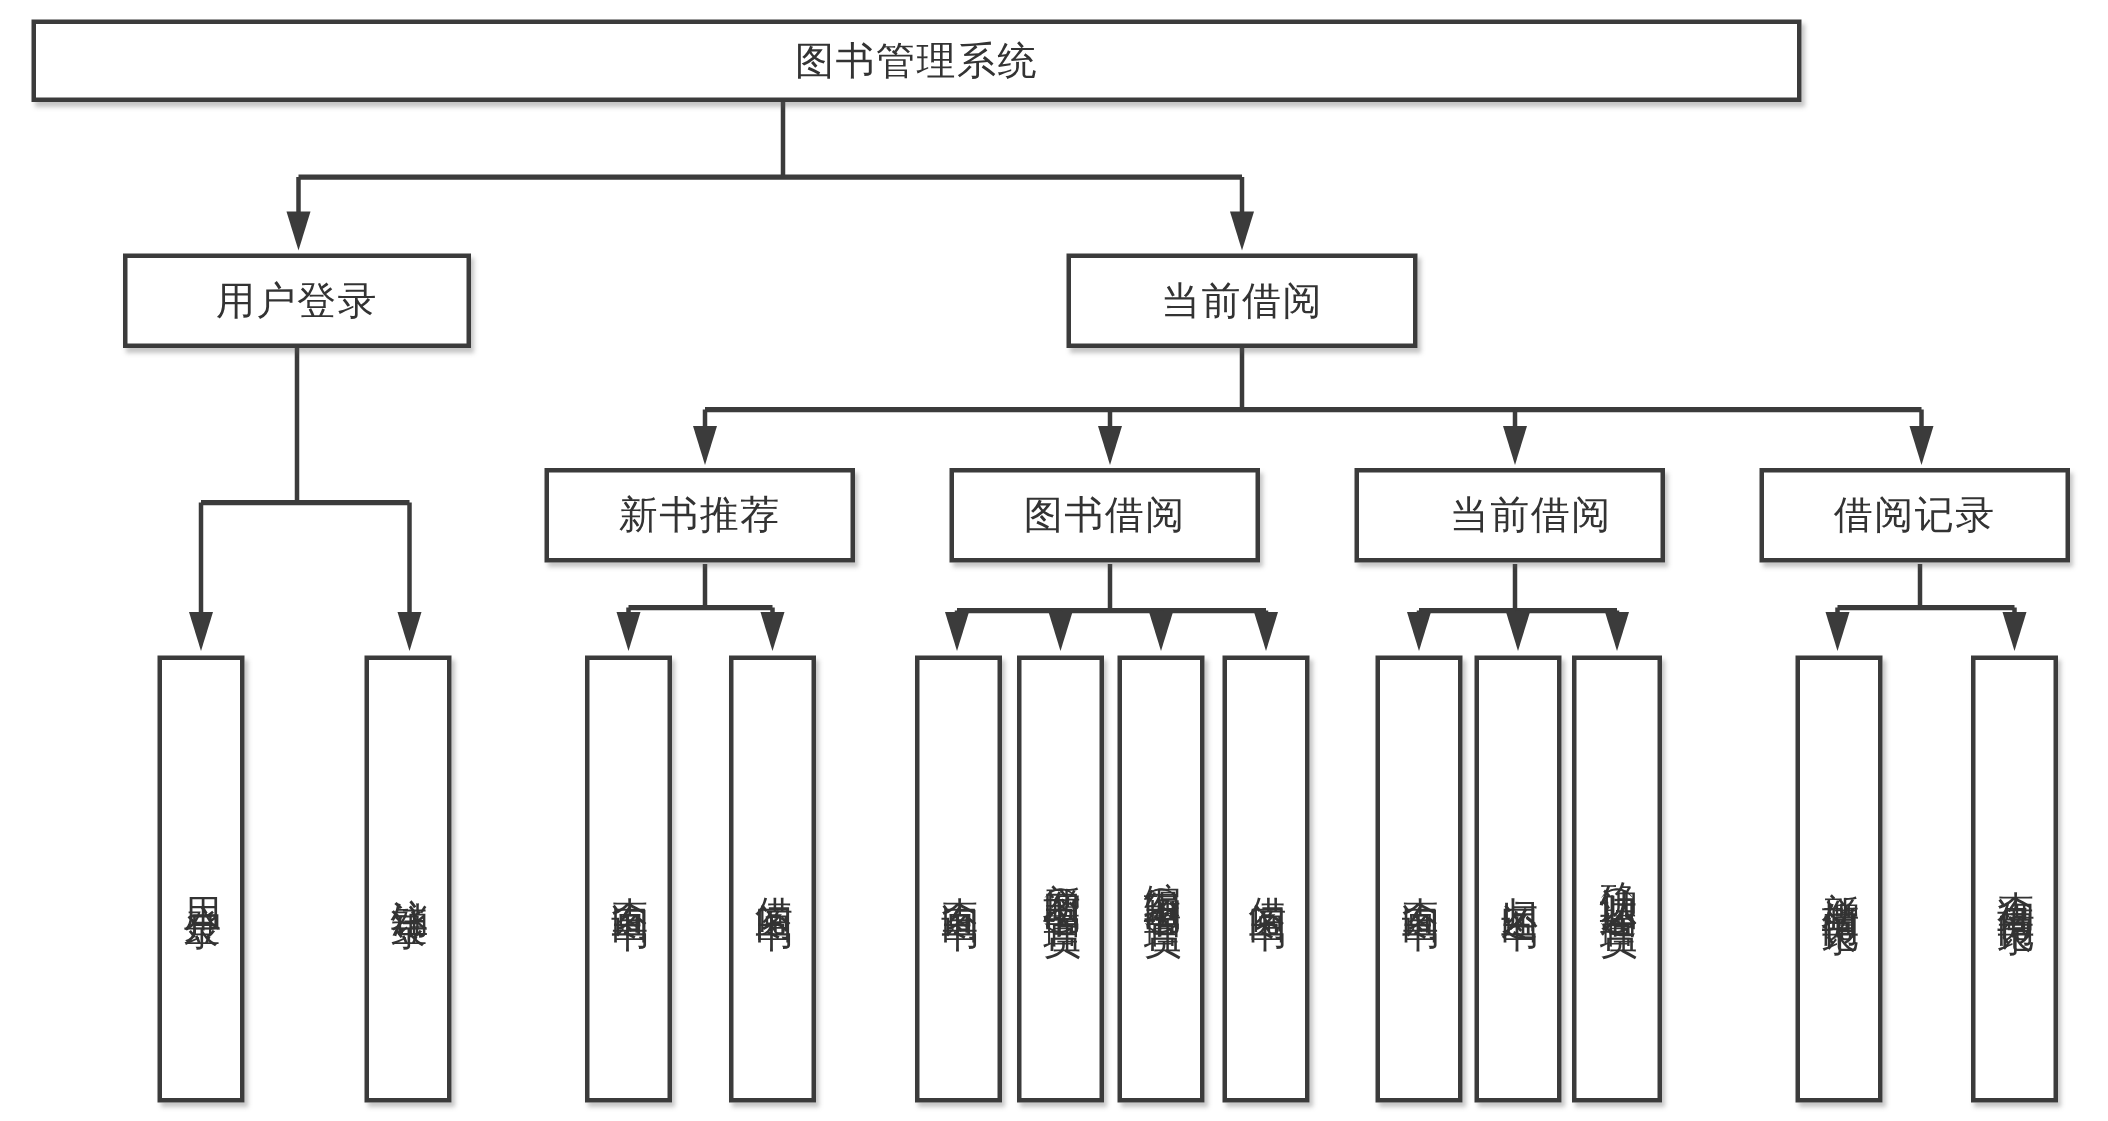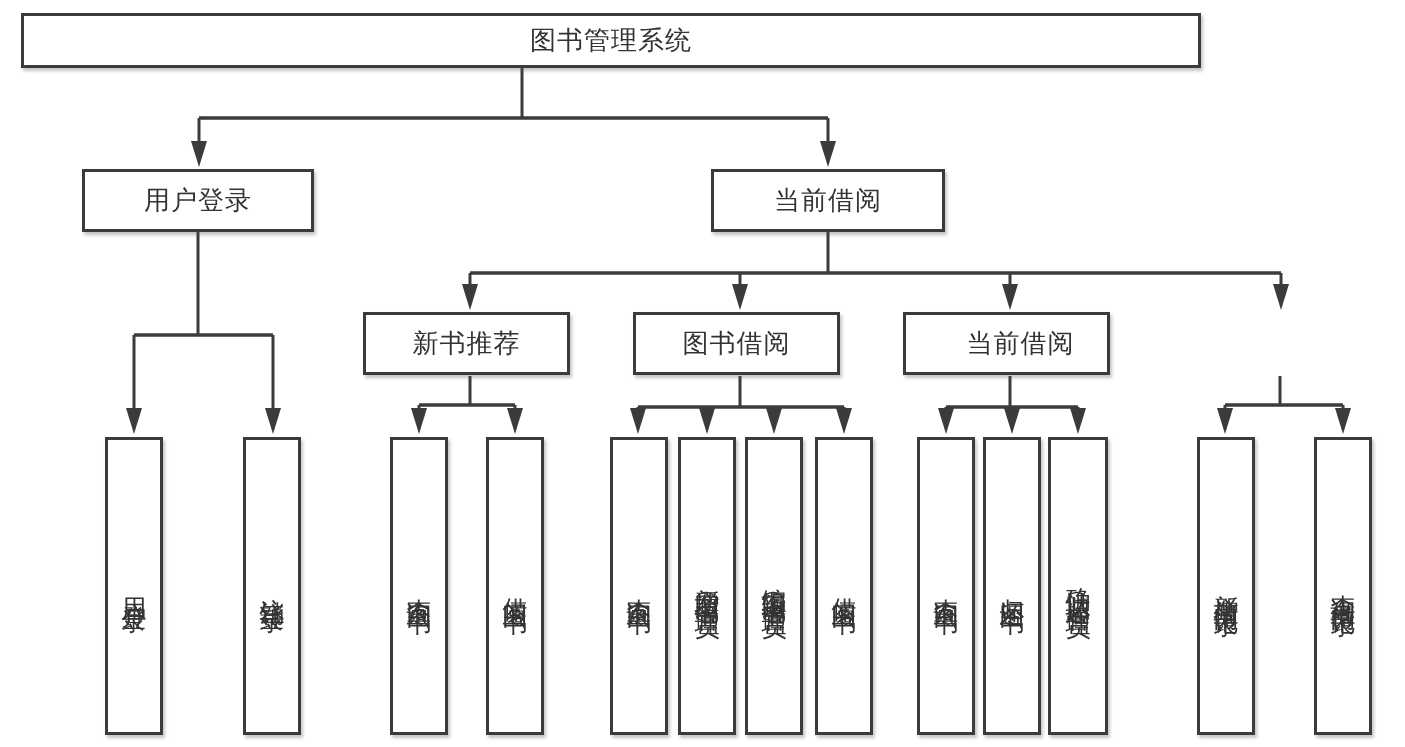--- a/index.html
+++ b/index.html
@@ -131,20 +131,23 @@
 
   <div class="node lvl2" style="left:363px;">
     <span class="hlabel">新书推荐</span>
   </div>
   <div class="node lvl2" style="left:633px;align-items:center;">
     <span class="hlabel">图书借阅</span>
   </div>
   <div class="node lvl2" style="left:903px;padding-left:28px;">
     <span class="hlabel">当前借阅</span>
   </div>
+  <div class="node lvl2" style="left:1173px;">
+    <span class="hlabel">借阅记录</span>
+  </div>
 
   <div class="node vnode" style="left:105px;">
     <span class="vlabel">用户登录</span>
   </div>
   <div class="node vnode" style="left:243px;">
     <span class="vlabel">注销登录</span>
   </div>
   <div class="node vnode" style="left:390px;">
     <span class="vlabel">查询图书</span>
   </div>

